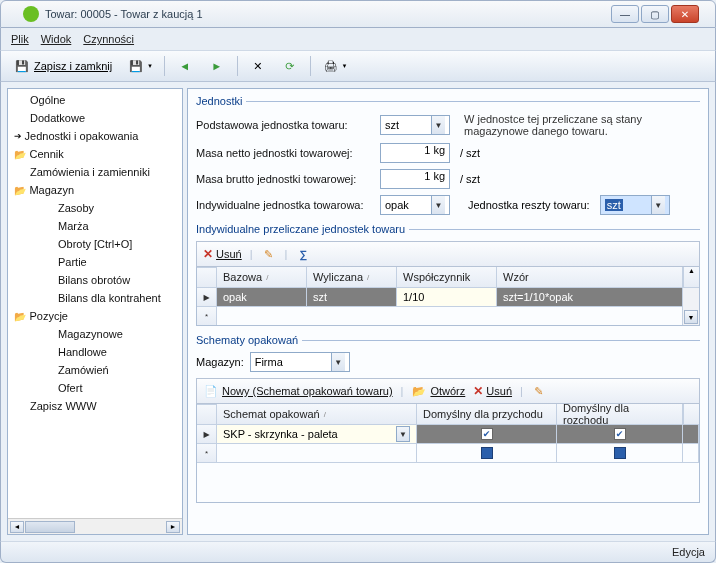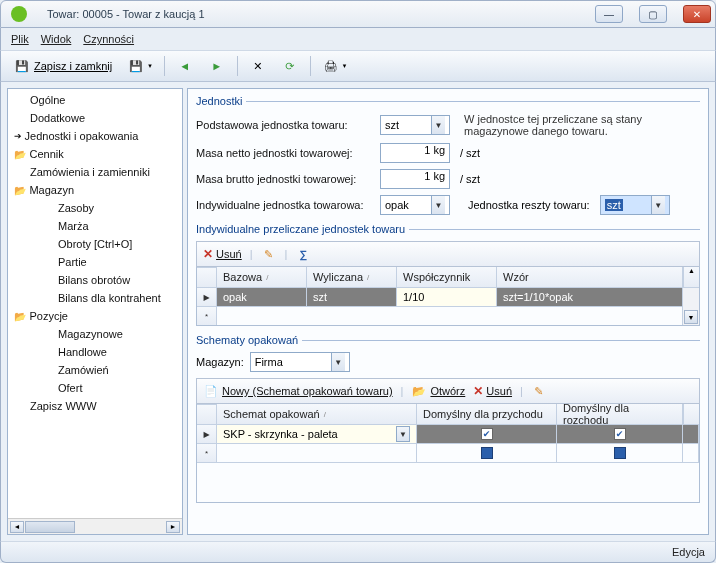--- a/index.html
+++ b/index.html
@@ -1,19 +1,19 @@
 <!DOCTYPE html>
 <html><head>
 <meta charset="utf-8">
 <style>
 * { box-sizing: border-box; margin: 0; padding: 0; font-family: "Segoe UI", Tahoma, sans-serif; font-size: 11px; }
 body { width: 716px; height: 563px; background: #e8eef5; overflow: hidden; }
 
 
-.titlebar { height: 28px; background: linear-gradient(#f8f9fb, #e4ebf3); border: 1px solid #a0b0c8; border-radius: 6px 6px 0 0; display: flex; align-items: center; padding: 0 4px; gap: 14px; }
+.titlebar { height: 28px; background: linear-gradient(#f8f9fb, #e4ebf3); border: 1px solid #a0b0c8; border-radius: 6px 6px 0 0; display: flex; align-items: center; padding: 0 16px; }
 .titlebar .app-icon { width: 16px; height: 16px; background: #6abf23; border-radius: 50%; margin: 0 6px; display: inline-block; }
 .titlebar .title { flex: 1; color: #2c3e50; }
 .winbtn { width: 28px; height: 18px; margin-left: 2px; background: linear-gradient(#f3f6fb, #d9e3f0); border: 1px solid #8fa7c7; border-radius: 3px; display: flex; align-items: center; justify-content: center; color: #2b3a4f; font-size: 10px; }
 .winbtn.close { background: linear-gradient(#e77a64, #c9432a); color: #fff; border-color: #a23421; }
 
 
 .menubar { height: 22px; background: #e8eef5; display: flex; align-items: center; padding: 0 10px; gap: 12px; border-left: 1px solid #a0b0c8; border-right: 1px solid #a0b0c8; }
 .menubar span { color: #222; cursor: default; }
 
 

